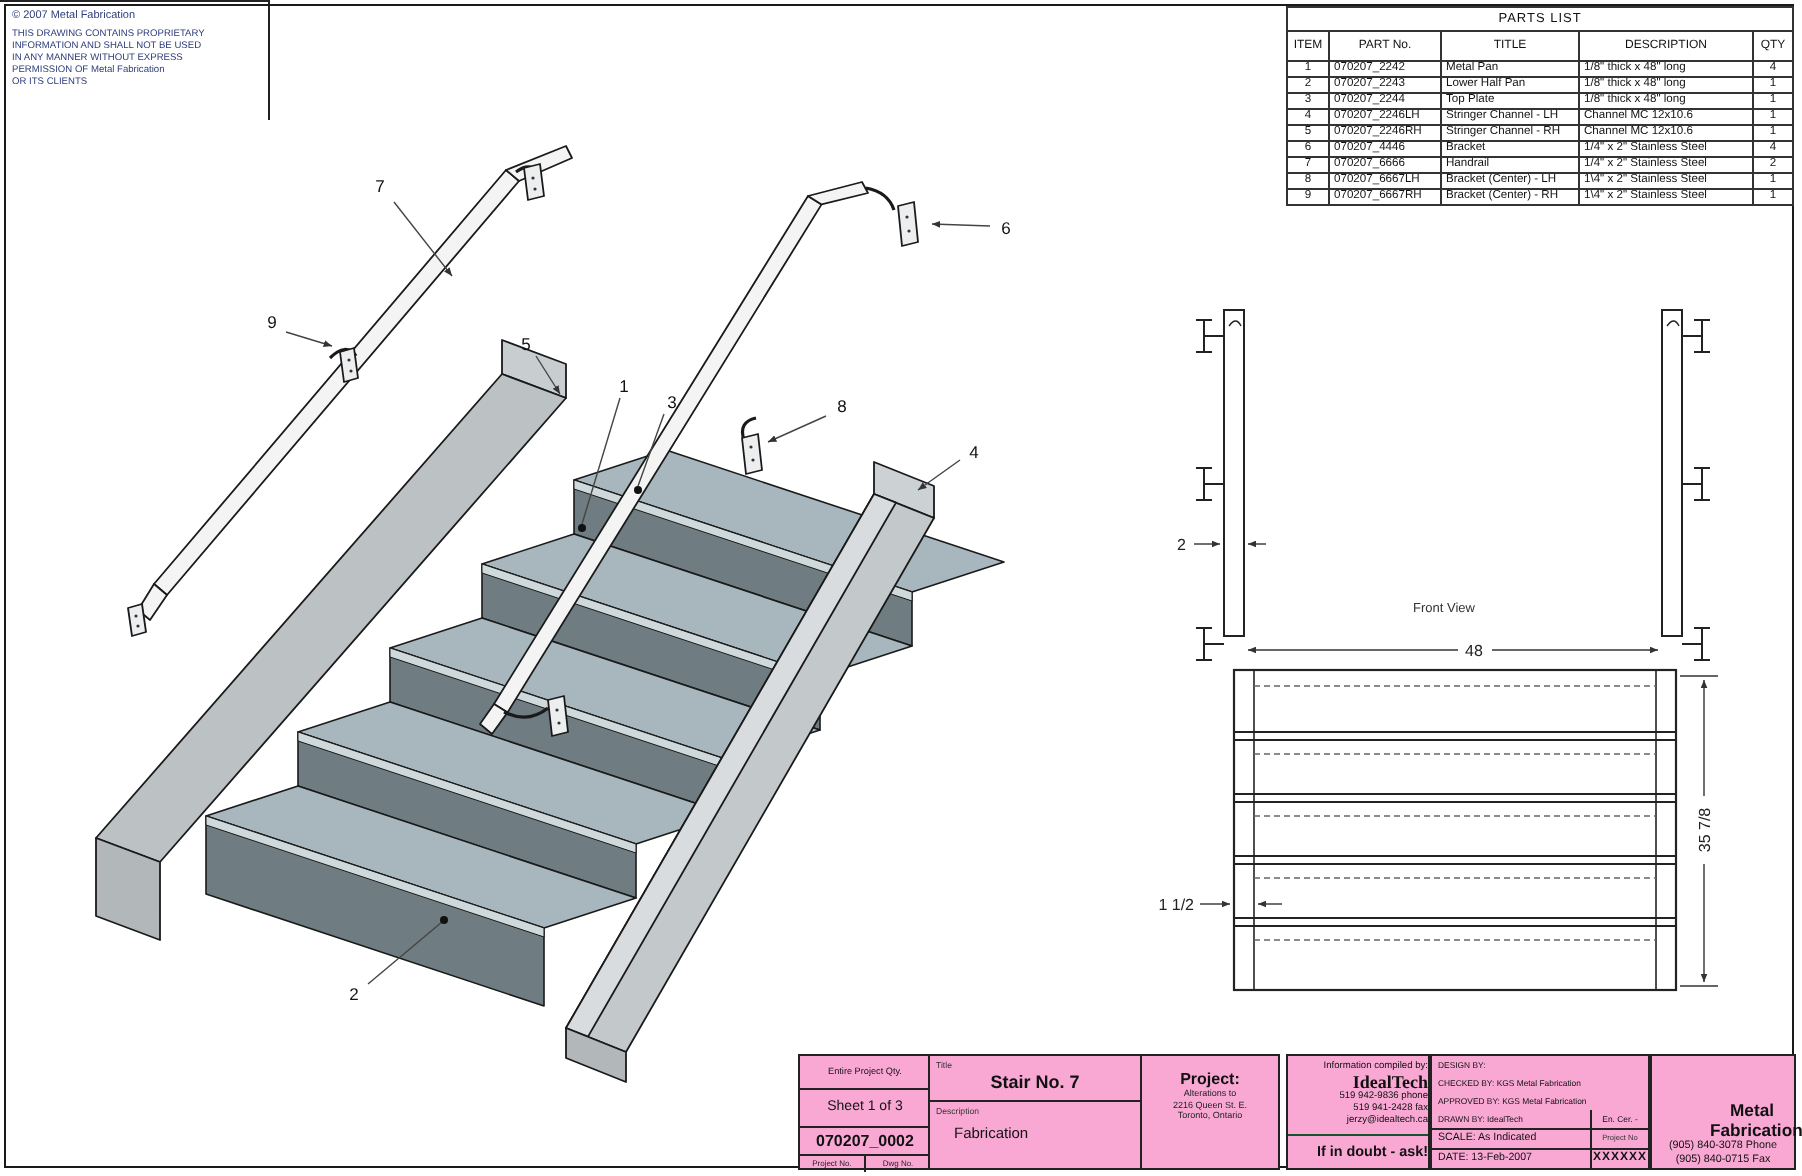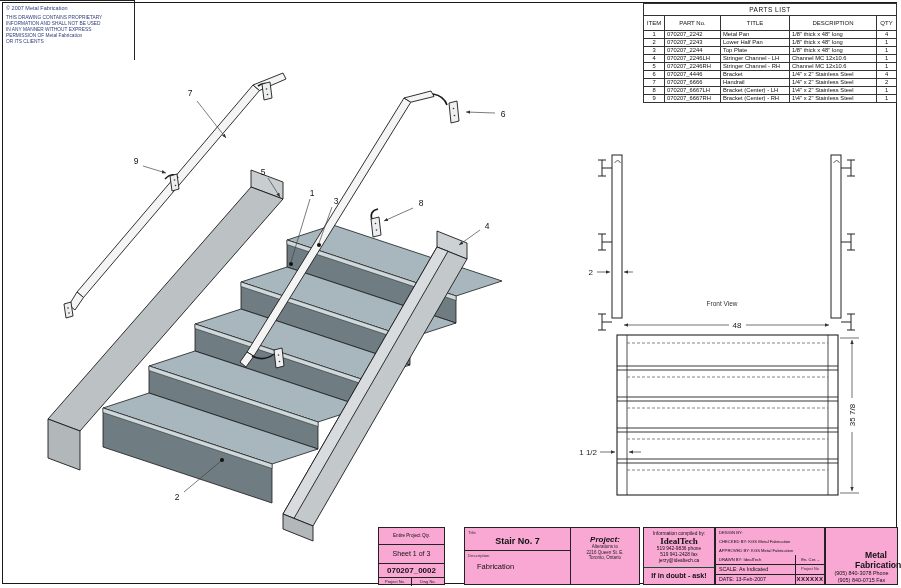--- a/index.html
+++ b/index.html
@@ -13,36 +13,36 @@
   .parts .tbar{font-size:6.5px;height:11px;text-align:center;letter-spacing:.5px;}
   .parts .chead th{font-size:6px;height:14px;text-align:center;}
   .parts tbody td{font-size:5.8px;height:7px;line-height:7px;}
   .parts td.c0,.parts td.c4{text-align:center;}
 
   
   .box{position:absolute;box-sizing:border-box;border:1px solid #222;background:#f9a8d4;}
   .copyright{left:3px;top:530px;width:128px;height:55px;border:none;border-top:1px solid #222;border-right:1px solid #222;color:#2e3d7c;padding:4px 0 0 6px;}
   .copyright .cline{font-size:5.5px;margin-bottom:4px;}
   .copyright .nline{font-size:4.8px;line-height:6px;}
-  .qty{left:378px;top:527px;width:67px;height:58px;}
+  .qty{left:399px;top:527px;width:67px;height:58px;}
   .qty .r1{font-size:4.6px;text-align:center;height:16px;line-height:16px;border-bottom:1px solid #222;}
   .qty .r2{font-size:7px;text-align:center;height:18px;line-height:18px;border-bottom:1px solid #222;}
   .qty .r3{font-size:8px;font-weight:bold;text-align:center;height:13px;line-height:14px;}
   .qty .r4{display:flex;height:8px;border-top:1px solid #222;}
   .qty .r4 div{flex:1;font-size:4px;text-align:center;line-height:7px;color:#222;}
   .qty .r4 div:first-child{border-right:1px solid #222;}
   .titleblk{left:464px;top:527px;width:176px;height:58px;display:flex;}
   .titleblk .tleft{width:106px;border-right:1px solid #222;box-sizing:border-box;}
   .lab{font-size:4.3px;color:#333;padding:2px 0 0 3px;}
   .tname{font-size:9px;font-weight:bold;text-align:center;padding:1px 0 4px 0;border-bottom:1px solid #222;}
   .tdesc{font-size:7.5px;padding:4px 0 0 12px;}
   .tproj{flex:1;text-align:center;padding-top:7px;}
-  .tproj .p1{font-size:8px;font-weight:bold;font-style:italic;}
+  .tproj .p1{font-size:8px;font-weight:bold;}
   .tproj .p2{font-size:4.5px;line-height:5.5px;color:#222;}
-  .info{left:643px;top:527px;width:72px;height:58px;text-align:center;}
+  .info{left:643px;top:527px;width:72px;height:58px;text-align:right;}
   .info .i1{font-size:4.8px;padding-top:3px;}
   .info .i2{font-size:9px;font-weight:bold;font-family:"Liberation Serif",serif;}
   .info .i3{font-size:4.8px;line-height:5.8px;}
   .info .motto{font-size:7.2px;font-weight:bold;border-top:1px solid #14532d;margin-top:4px;padding-top:3px;}
   .eng{left:715px;top:527px;width:110px;height:58px;font-size:4.2px;}
   .eng .er{height:9px;line-height:9px;padding-left:3px;white-space:nowrap;overflow:hidden;}
   .eng .split{display:flex;padding-left:0;}
   .eng .split .l{flex:1;padding-left:3px;}
   .eng .split .r{width:28px;border-left:1px solid #222;text-align:center;}
   .eng .b1{border-top:1px solid #222;}

